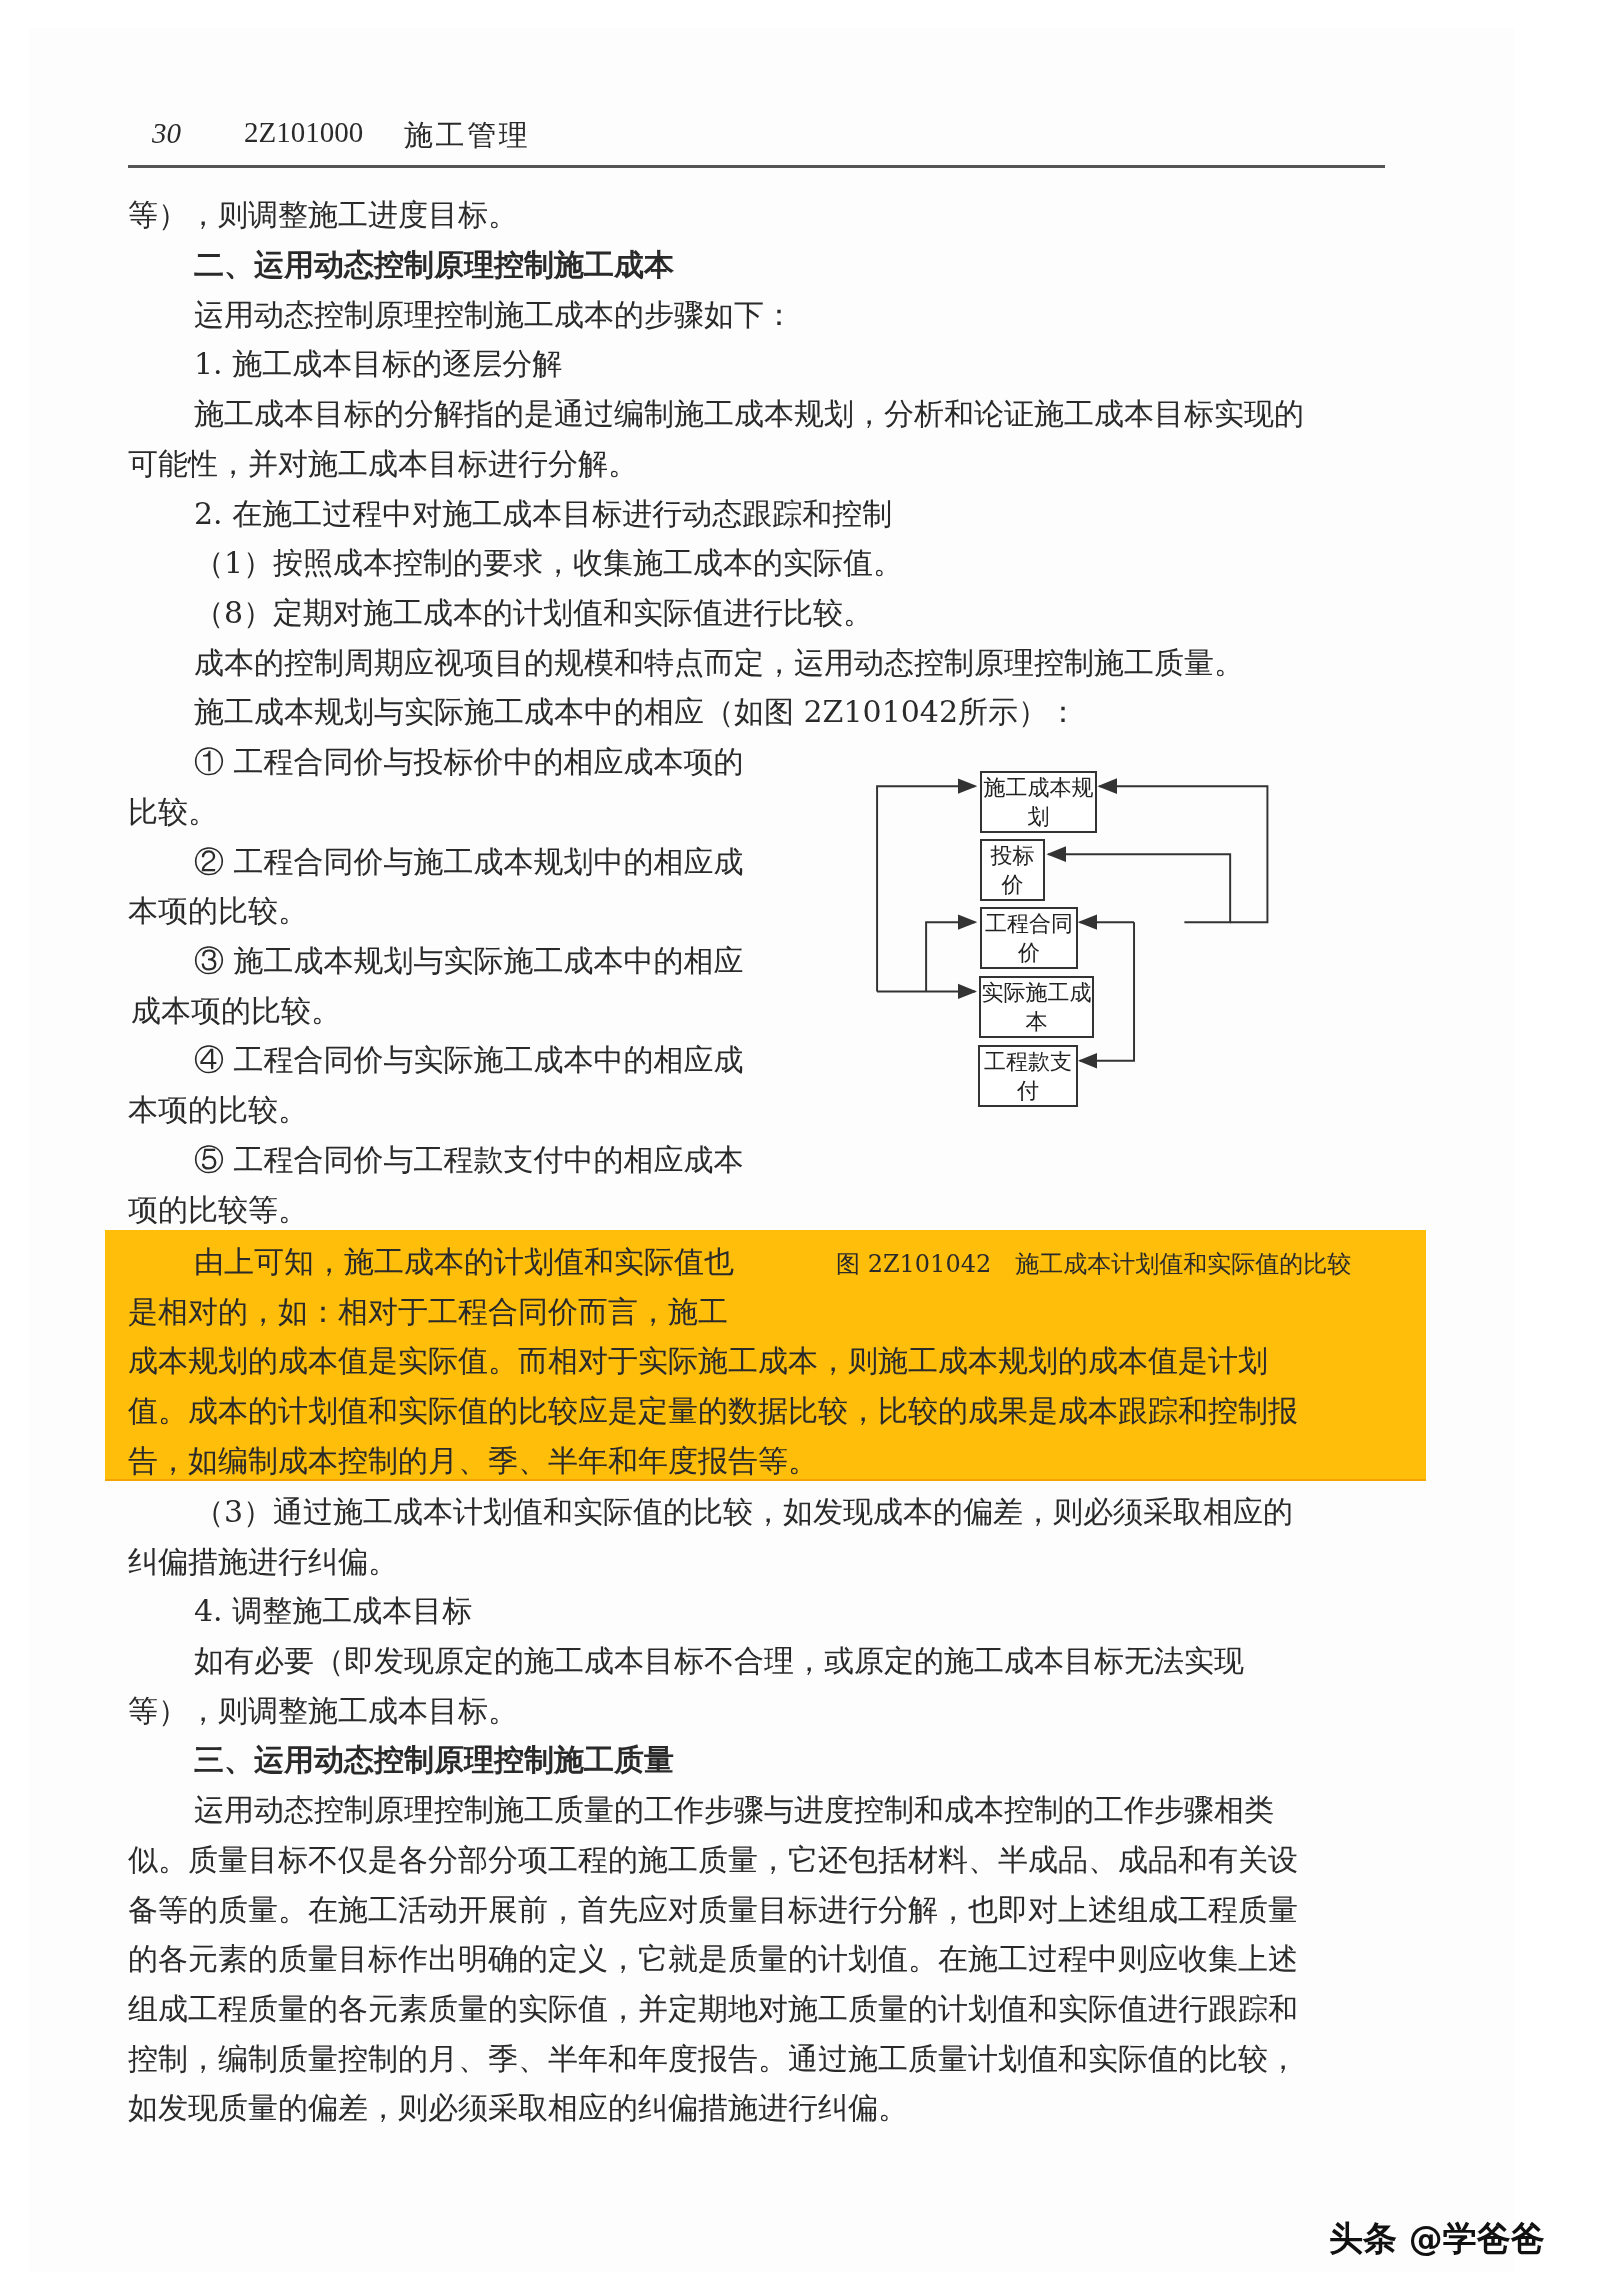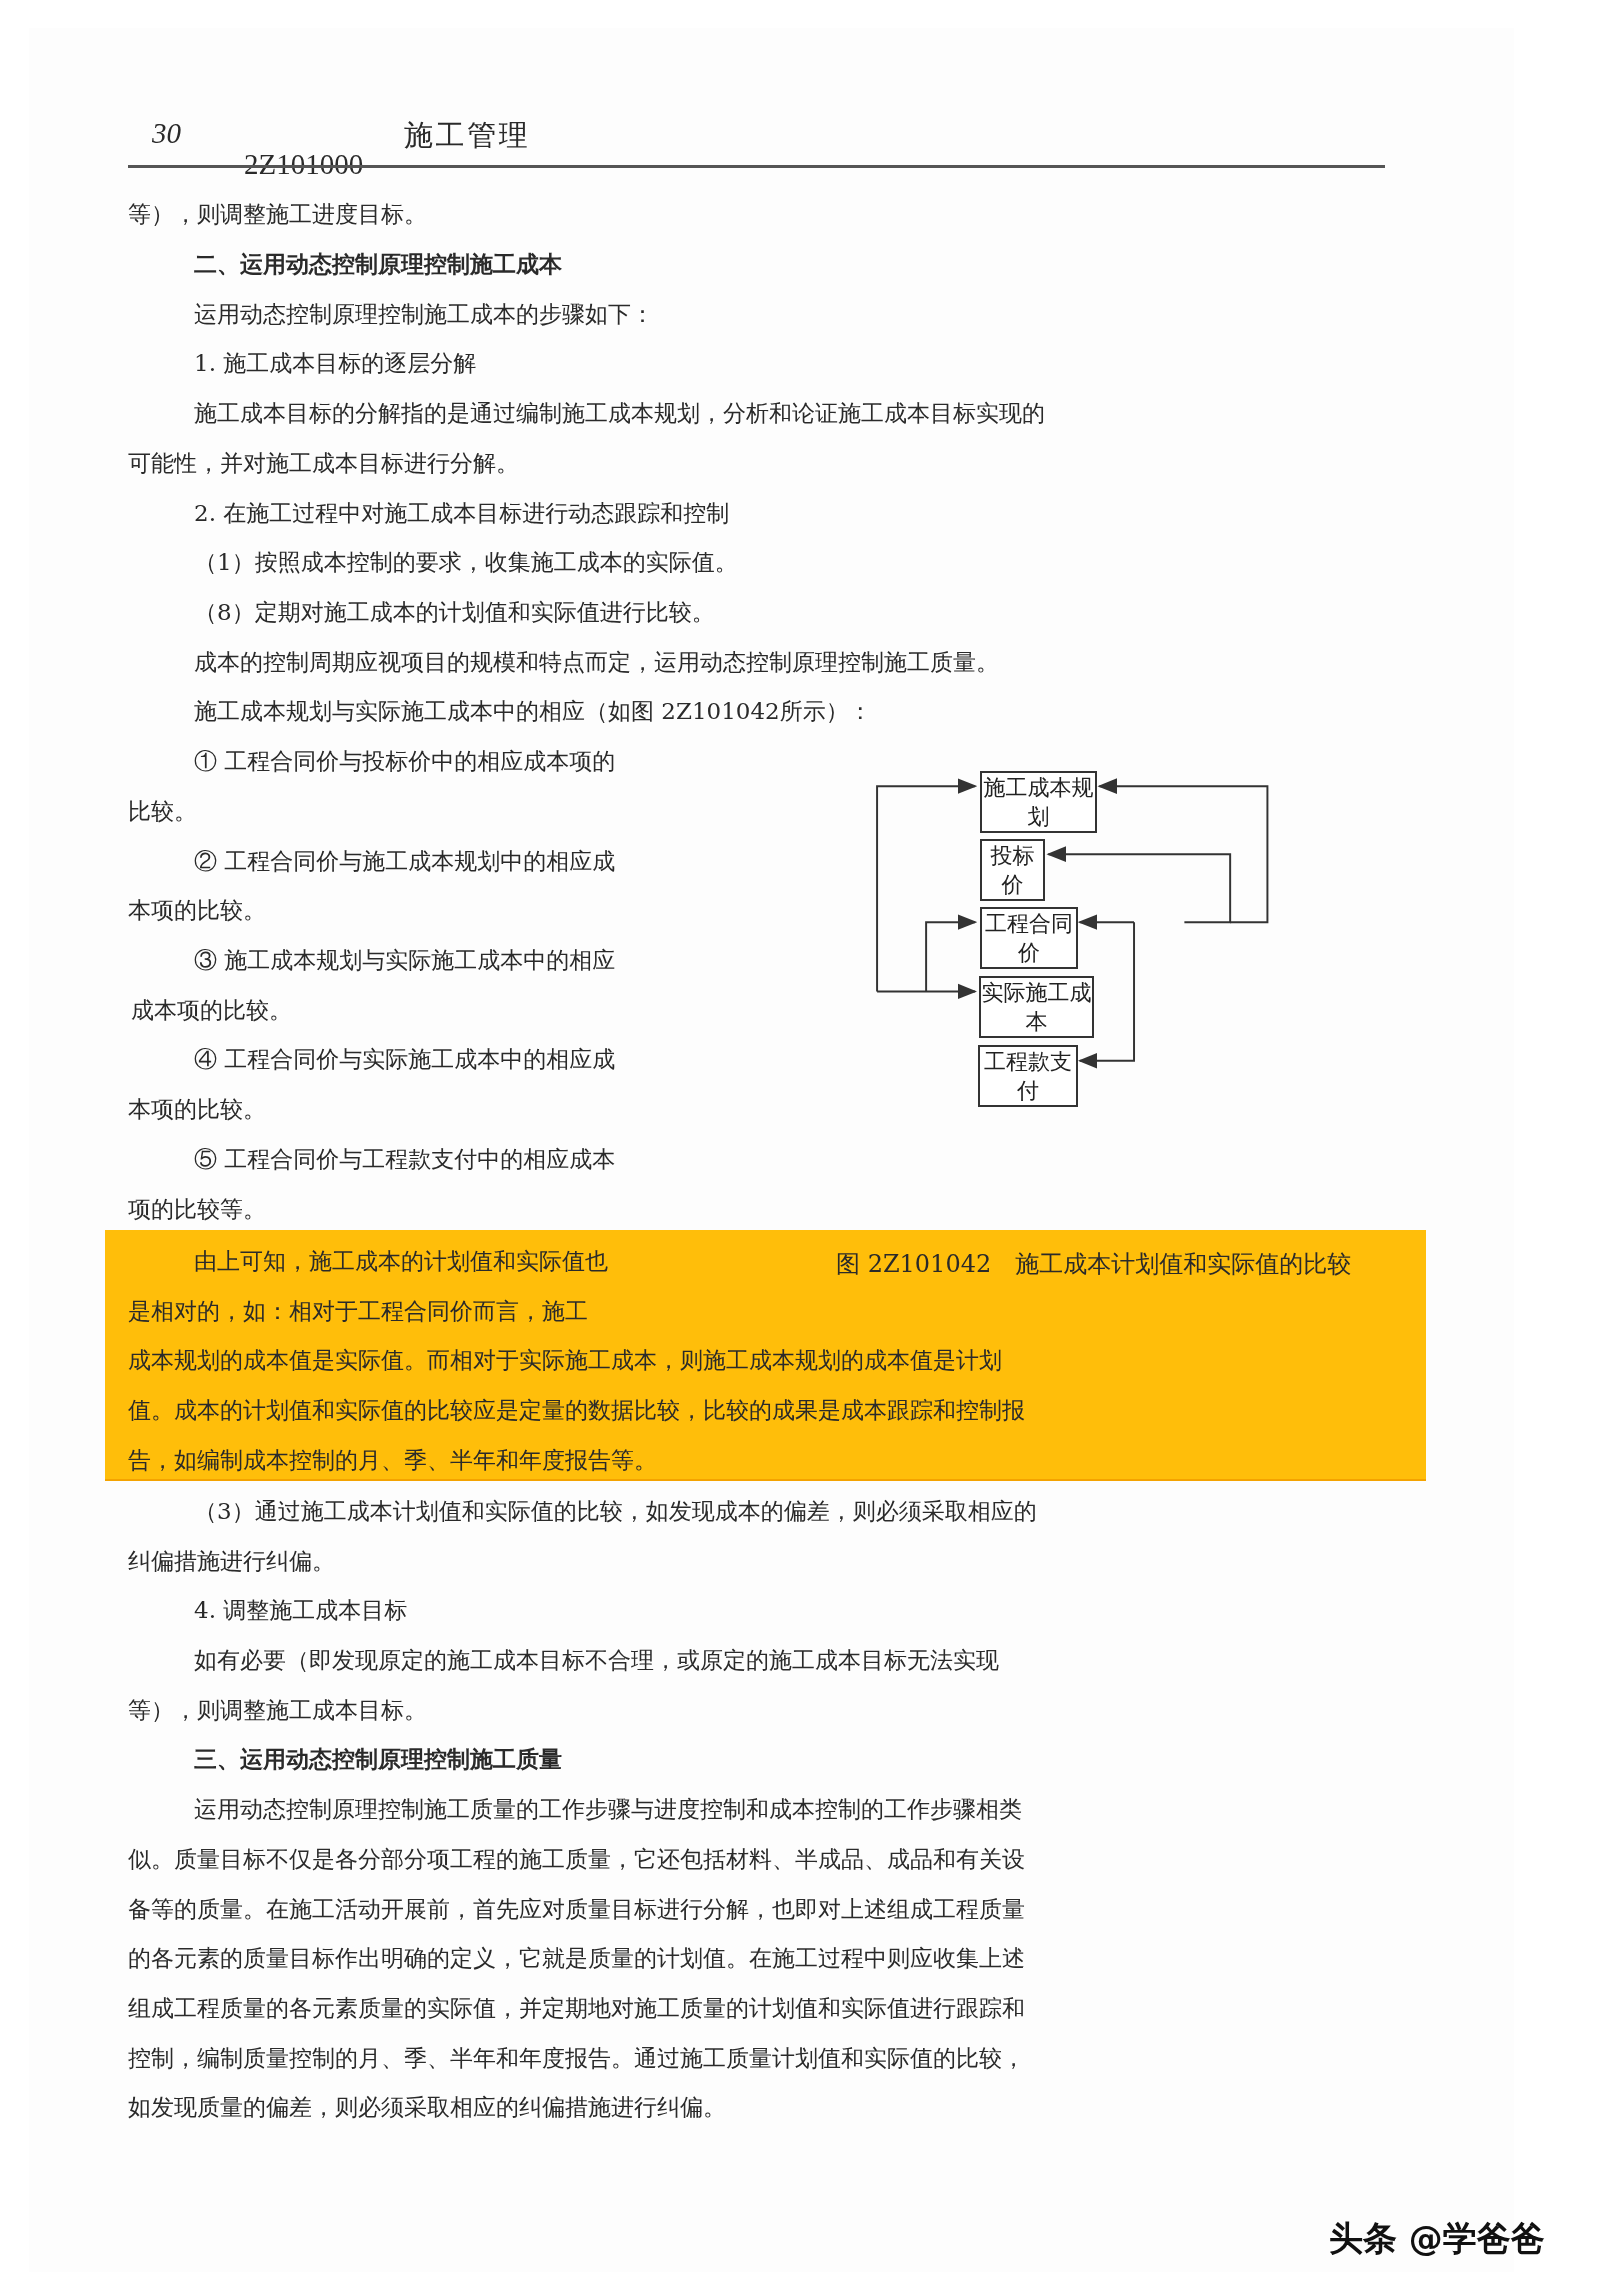--- a/index.html
+++ b/index.html
@@ -1,24 +1,24 @@
 <!DOCTYPE html>
 <html style="font-size:10.5px"><head>
 <meta charset="utf-8">
 <style>
   html,body{margin:0;padding:0;}
   body{width:1622px;height:2295px;background:#ffffff;position:relative;overflow:hidden;
        font-family:"DejaVu Serif","Liberation Serif",serif;color:#2a2a2a;}
   .page{position:absolute;left:29px;top:27.5px;width:1485px;height:2244px;background:#fdfdfd;}
   .hdr{position:absolute;top:116px;left:152px;font-size:29px;}
   .hdr .pn{font-style:italic;font-family:"Liberation Serif",serif;}
-  .hdr .code{position:absolute;left:92px;top:0;font-family:"Liberation Serif",serif;white-space:nowrap;margin-top:32px;}
+  .hdr .code{position:absolute;left:92px;top:0;font-family:"Liberation Serif",serif;white-space:nowrap;}
   .hdr .ttl{position:absolute;left:252px;top:0;white-space:nowrap;font-family:"DejaVu Serif",serif;letter-spacing:2.6px;}
   .rule{position:absolute;left:128px;top:165px;width:1257px;height:2.6px;background:#555;}
-  .line{position:absolute;font-size:23px;white-space:nowrap;line-height:37px;}
+  .line{position:absolute;font-size:30px;white-space:nowrap;line-height:37px;}
   .bold{font-weight:bold;font-family:"DejaVu Sans",sans-serif;}
   .hl{position:absolute;left:105px;top:1230px;width:1321px;height:249px;background:#FFBE0A;
       border-bottom:2px solid #f4a300;}
   .diag{position:absolute;left:864px;top:752px;width:510px;height:458px;}
   .box{position:absolute;border:2px solid #333;background:#fff;font-size:22px;text-align:center;
        line-height:29px;font-family:"DejaVu Sans",sans-serif;color:#222;}
   .wm{position:absolute;left:1329px;top:2216px;font-size:34px;font-family:"DejaVu Sans",sans-serif;color:#111;font-weight:bold;text-align:right;}
 </style>
 </head>
 <body>

